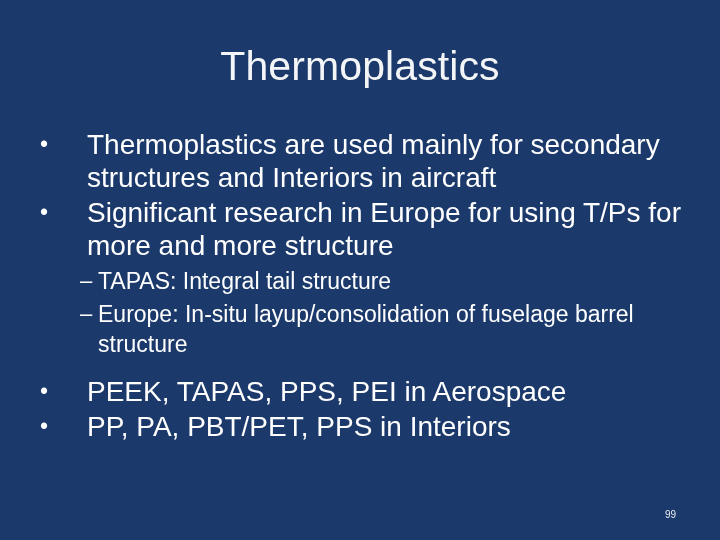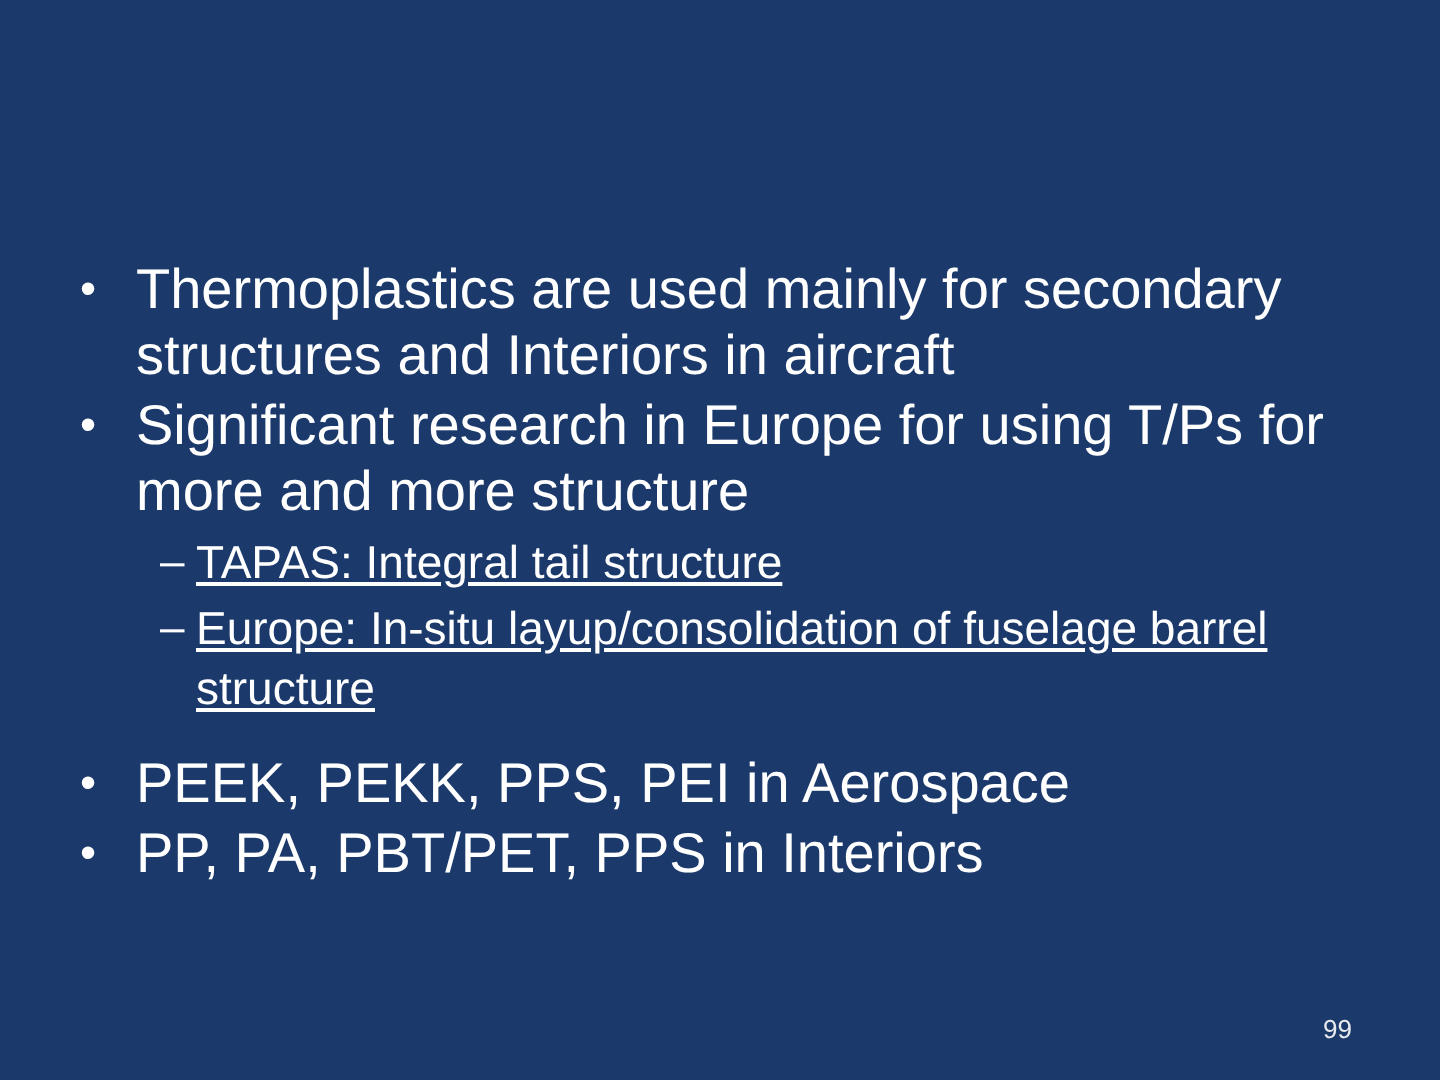--- a/index.html
+++ b/index.html
@@ -61,20 +61,21 @@
     width: 32px;
     text-align: left;
     padding-left: 4px;
     font-size: 23px;
     line-height: 33px;
     box-sizing: border-box;
   }
   .lvl1 > .btext {
     flex: 1 1 auto;
     padding-right: 10px;
+    margin-left: 19px;
   }
 
   
   .lvl2 {
     font-size: 23px;
     line-height: 30px;
     margin-top: 2px;
     margin-bottom: 3px;
     padding-left: 44px;
   }
@@ -82,49 +83,49 @@
     flex: 0 0 auto;
     width: 18px;
     text-align: left;
     font-size: 22px;
     line-height: 30px;
     box-sizing: border-box;
   }
   .lvl2 > .btext {
     flex: 1 1 auto;
     padding-right: 60px;
-    text-decoration: underline;
   }
 
   .group-lvl2 {
     margin-top: 4px;
     margin-bottom: 6px;
   }
 
   .spacer-before-peek {
     height: 10px;
   }
 
   
   #page-number {
     position: absolute;
     right: 44px;
     bottom: 18px;
     color: #e8eaee;
-    font-size: 13px;
+    font-size: 10px;
     line-height: 14px;
     text-align: right;
     padding-left: 44px;
   }
 </style>
 </head>
 <body>
 
 <div id="slide">
 
+  <div id="slide-title">Thermoplastics</div>
 
   <div id="body-content">
 
     <div class="bullet-row lvl1">
       <span class="marker">•</span>
       <span class="btext">Thermoplastics are used mainly for secondary structures and Interiors in aircraft</span>
     </div>
 
     <div class="bullet-row lvl1">
       <span class="marker">•</span>
@@ -141,21 +142,21 @@
       <div class="bullet-row lvl2">
         <span class="marker">–</span>
         <span class="btext">Europe: In-situ layup/consolidation of fuselage barrel structure</span>
       </div>
     </div>
 
     <div class="spacer-before-peek"></div>
 
     <div class="bullet-row lvl1">
       <span class="marker">•</span>
-      <span class="btext">PEEK, PEKK, PPS, PEI in Aerospace</span>
+      <span class="btext">PEEK, TAPAS, PPS, PEI in Aerospace</span>
     </div>
 
     <div class="bullet-row lvl1">
       <span class="marker">•</span>
       <span class="btext">PP, PA, PBT/PET, PPS in Interiors</span>
     </div>
 
   </div>
 
   <div id="page-number">99</div>

